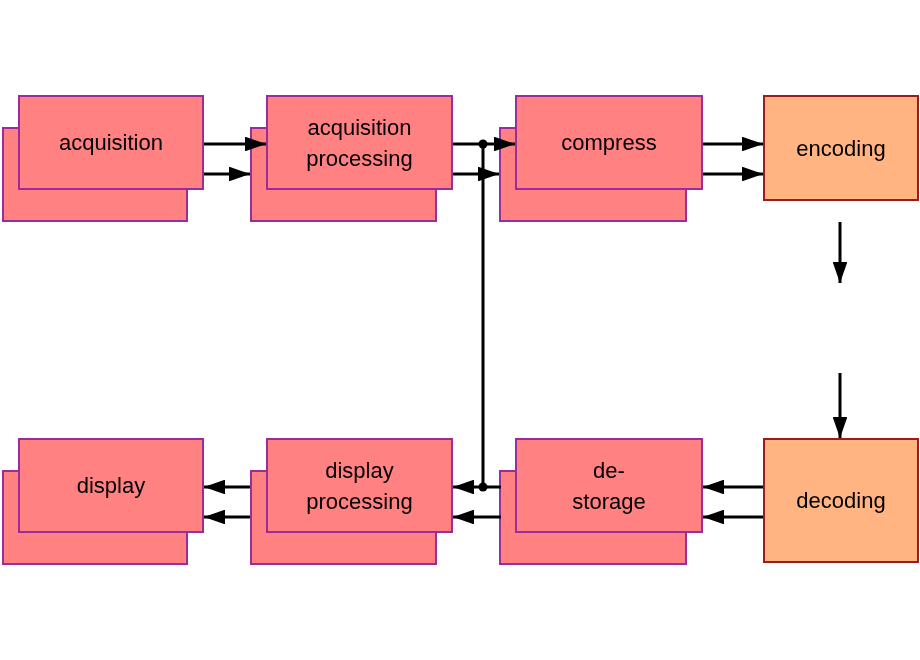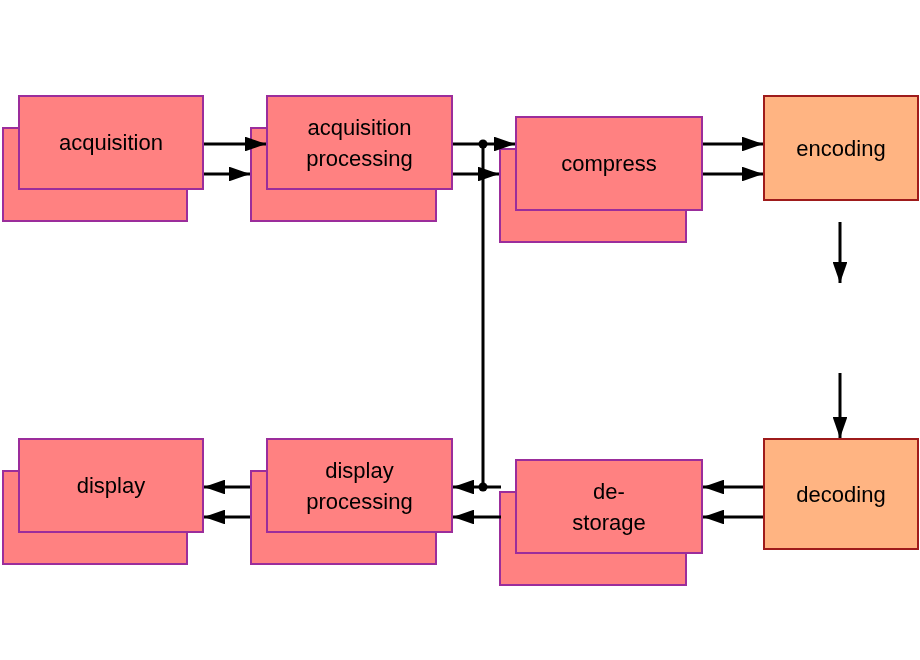--- a/index.html
+++ b/index.html
@@ -11,41 +11,41 @@
     overflow:hidden;
     border-radius:18px;
   }
   
   .node{position:absolute;}
   .stack{height:127px;}
   .row1{top:95px;}
   .row2{top:438px;}
   .col1{left:2px;width:202px;}
   .col2{left:250px;width:203px;}
-  .col3{left:499px;width:204px;margin-top:21px;}
+  .col3{left:499px;width:204px;}
   .box{
     position:absolute;height:95px;box-sizing:border-box;
     background:var(--stack-fill,#FF8181);
     border:2px solid var(--stack-border,#9B2D9B);
   }
   .col1 .box{width:186px;}
   .col2 .box{width:187px;}
   .col3 .box{width:188px;}
   .back{left:0;top:32px;}
   .front{left:16px;top:0;display:flex;align-items:center;justify-content:center;}
   
   .single{
     position:absolute;left:763px;width:156px;box-sizing:border-box;
     background:var(--single-fill,#FFB482);
     border:2px solid var(--single-border,#9E1B1B);
     display:flex;align-items:center;justify-content:center;
   }
   #encoding{top:95px;height:106px;}
   #storage{top:283px;height:90px;}
-  #decoding{top:438px;height:112px;}
+  #decoding{top:438px;height:125px;}
   
   .label{
     font-size:22px;line-height:31px;text-align:center;
     white-space:pre-line;color:var(--text,#000000);
   }
   
   .edges{position:absolute;left:0;top:0;}
   .e{stroke:var(--edge,#000000);stroke-width:3;fill:none;}
   .dot{fill:var(--edge,#000000);stroke:none;}
 </style>

